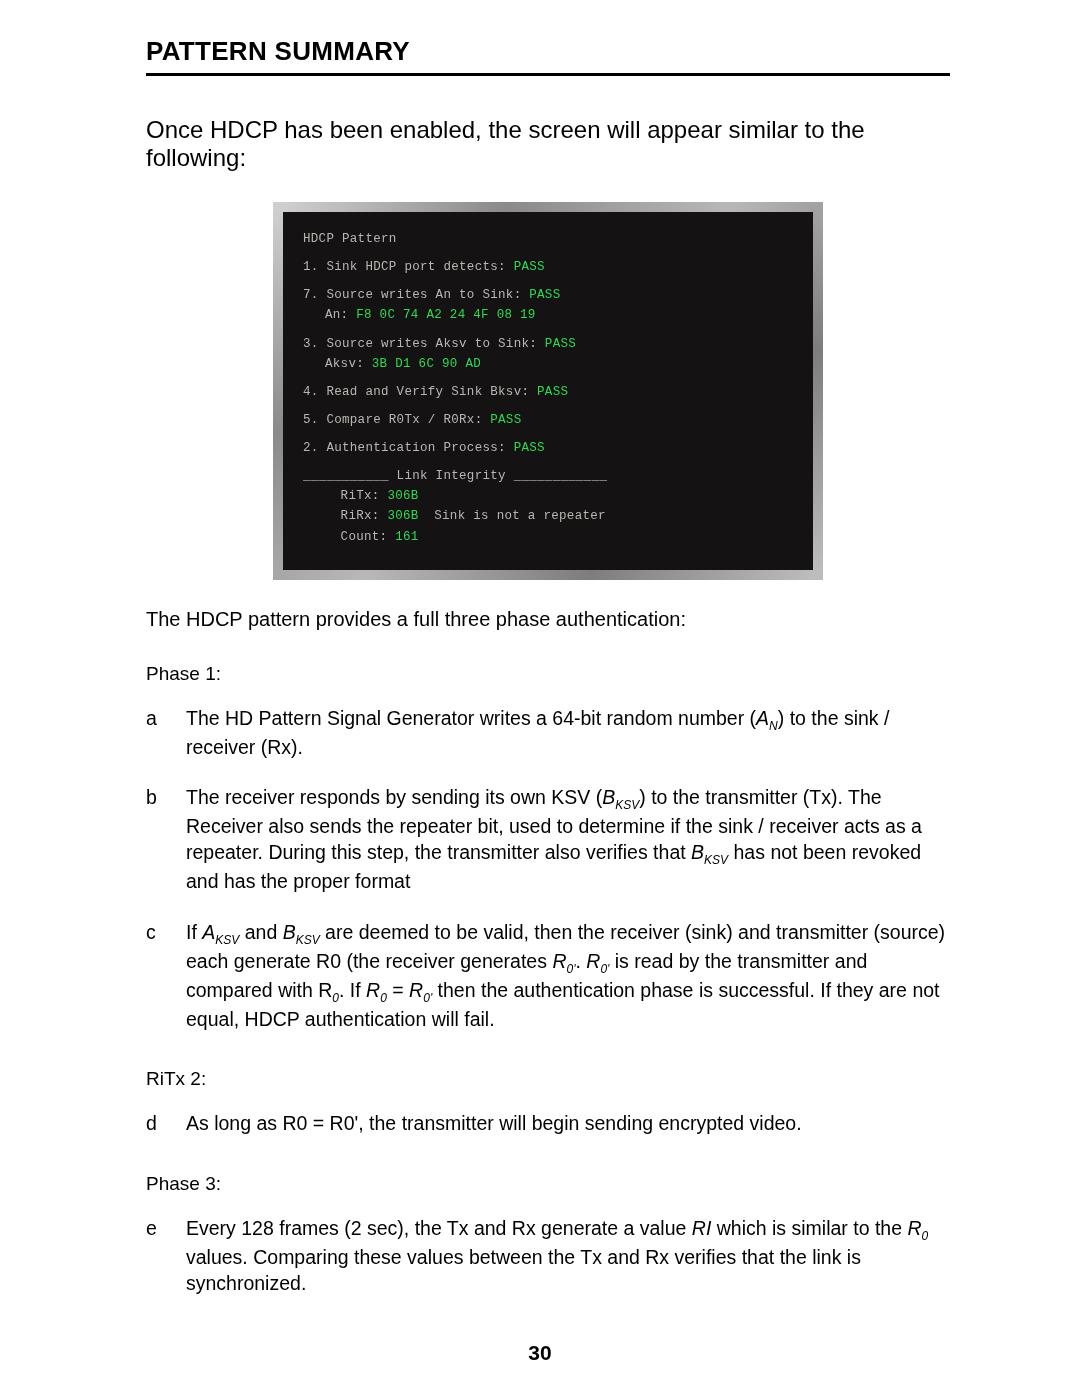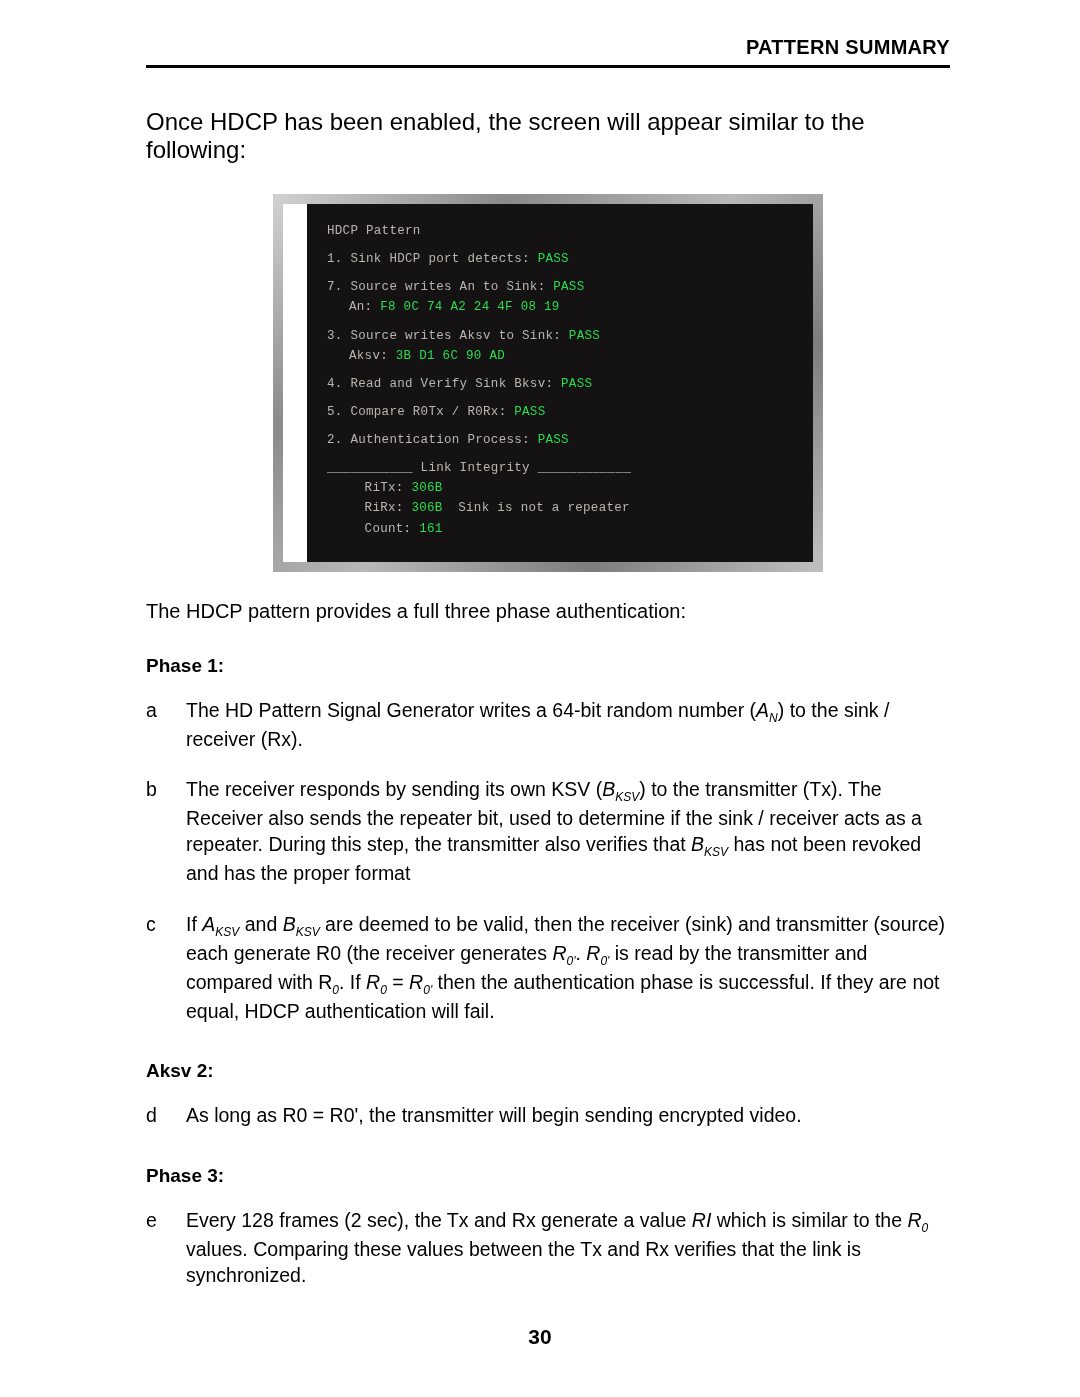--- a/index.html
+++ b/index.html
@@ -11,42 +11,41 @@
   }
   .page {
     width: 1080px;
     min-height: 1397px;
     margin: 0 auto;
     padding: 36px 130px 0 146px;
     box-sizing: border-box;
     position: relative;
   }
   .page-title {
-    text-align: right;
+    text-align: left;
     font-weight: bold;
-    font-size: 20px;
+    font-size: 26px;
     letter-spacing: 0.3px;
     margin-bottom: 6px;
   }
   .hr {
     border: none;
     border-top: 3px solid #000;
     margin: 0 0 40px 0;
   }
   .intro {
     font-size: 24px;
     margin-bottom: 30px;
   }
   .screen-wrap {
     width: 550px;
     margin: 0 auto 28px auto;
     border: 10px solid;
     border-image: linear-gradient(135deg,#cfcfcf,#8a8a8a 25%,#b8b8b8 50%,#7d7d7d 75%,#bdbdbd) 1;
     box-sizing: border-box;
-    padding-left: 24px;
   }
   .screen {
     background: #151214;
     color: #b9b6b0;
     font-family: "Courier New", Courier, monospace;
     font-size: 12.5px;
     line-height: 1.45;
     padding: 18px 10px 22px 20px;
     min-height: 270px;
     letter-spacing: 0.3px;
@@ -54,21 +53,21 @@
   .screen .pass { color: #2bdc4e; }
   .screen .val  { color: #2bdc4e; }
   .screen .row  { margin-bottom: 2px; white-space: pre; }
   .sub { padding-left: 22px; }
   .gap { margin-top: 10px; }
   .note {
     font-size: 20px;
     margin: 24px 0 32px 0;
   }
   .phase-label {
-    font-weight: bold;
+    font-weight: normal;
     font-size: 19px;
     margin: 26px 0 20px 0;
   }
   .item-row {
     display: flex;
     font-size: 19.5px;
     line-height: 1.35;
     margin-bottom: 24px;
   }
   .item-letter {
@@ -80,21 +79,21 @@
   .subsc {
     font-style: italic;
     font-size: 12px;
     vertical-align: sub;
   }
   .page-number {
     text-align: center;
     font-weight: bold;
     font-size: 21px;
     position: absolute;
-    bottom: 48px;
+    bottom: 32px;
     left: 0;
     right: 0;
   }
 </style>
 </head>
 <body>
 
 <div class="page">
 
   <div class="page-title">PATTERN SUMMARY</div>
@@ -145,21 +144,21 @@
     </div>
   </div>
 
   <div class="item-row">
     <div class="item-letter">c</div>
     <div class="item-body">
       <span>If </span><span class="ital">A</span><span class="subsc">KSV</span><span> and </span><span class="ital">B</span><span class="subsc">KSV</span><span> are deemed to be valid, then the receiver (sink) and transmitter (source) each generate R0 (the receiver generates </span><span class="ital">R</span><span class="subsc">0'</span><span>.  </span><span class="ital">R</span><span class="subsc">0'</span><span> is read by the transmitter and compared with R</span><span class="subsc">0</span><span>.  If </span><span class="ital">R</span><span class="subsc">0</span><span> = </span><span class="ital">R</span><span class="subsc">0'</span><span> then the authentication phase is successful.  If they are not equal, HDCP authentication will fail.</span>
     </div>
   </div>
 
-  <div class="phase-label" style="margin-top:36px">Aksv 2:</div>
+  <div class="phase-label" style="margin-top:36px">RiTx 2:</div>
 
   <div class="item-row">
     <div class="item-letter">d</div>
     <div class="item-body">As long as R0 = R0', the transmitter will begin sending encrypted video.</div>
   </div>
 
   <div class="phase-label" style="margin-top:36px">Phase 3:</div>
 
   <div class="item-row">
     <div class="item-letter">e</div>

